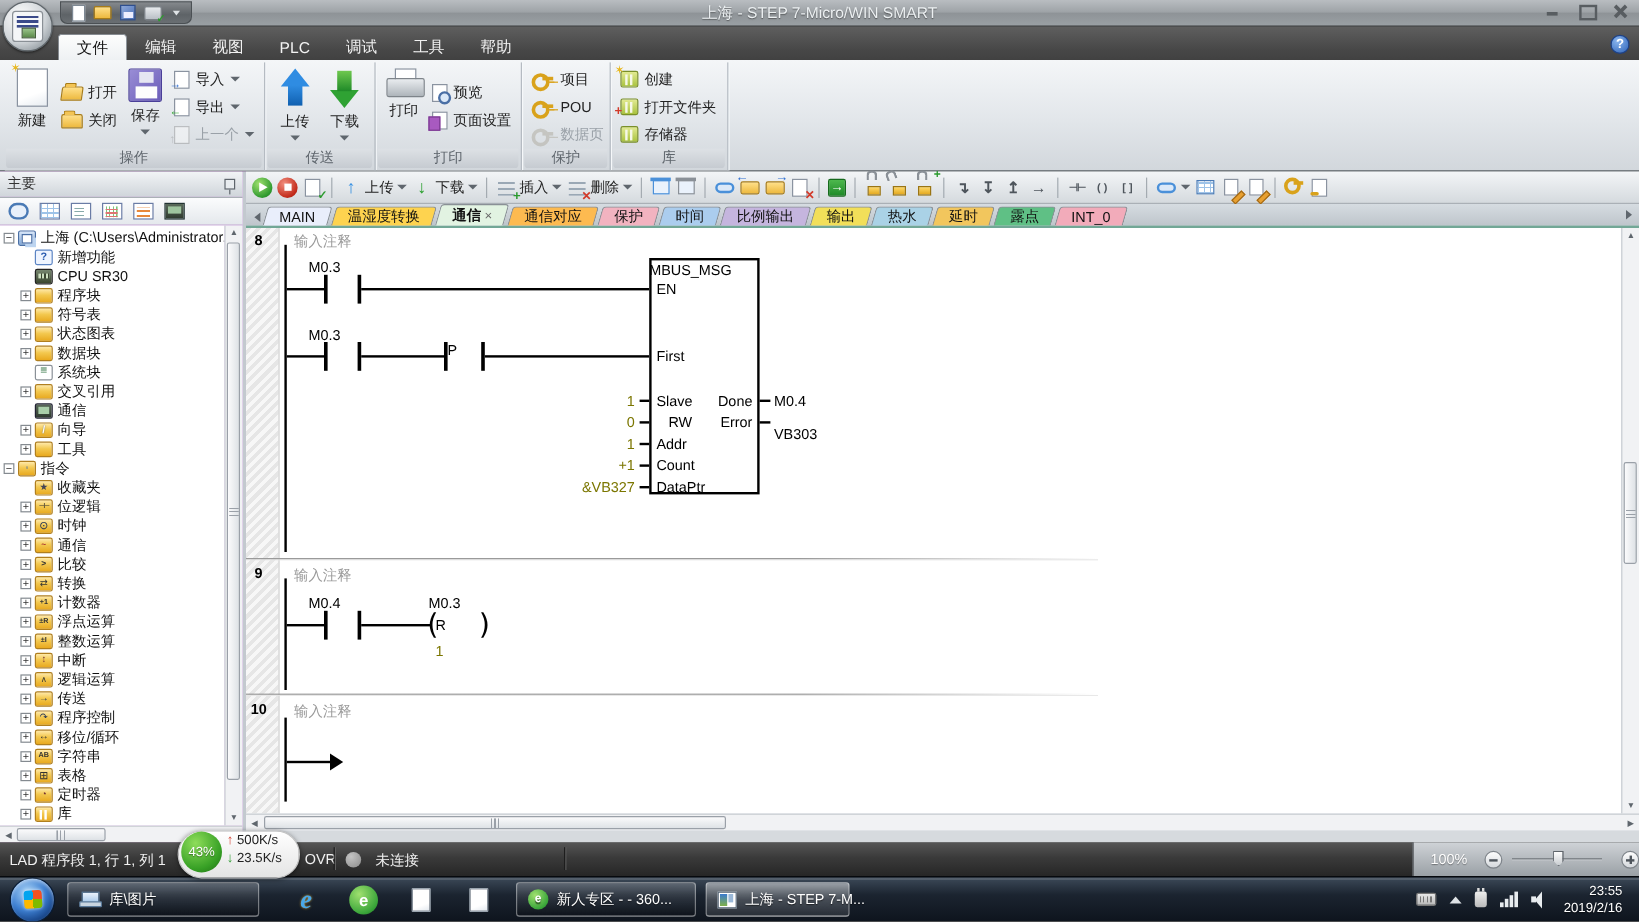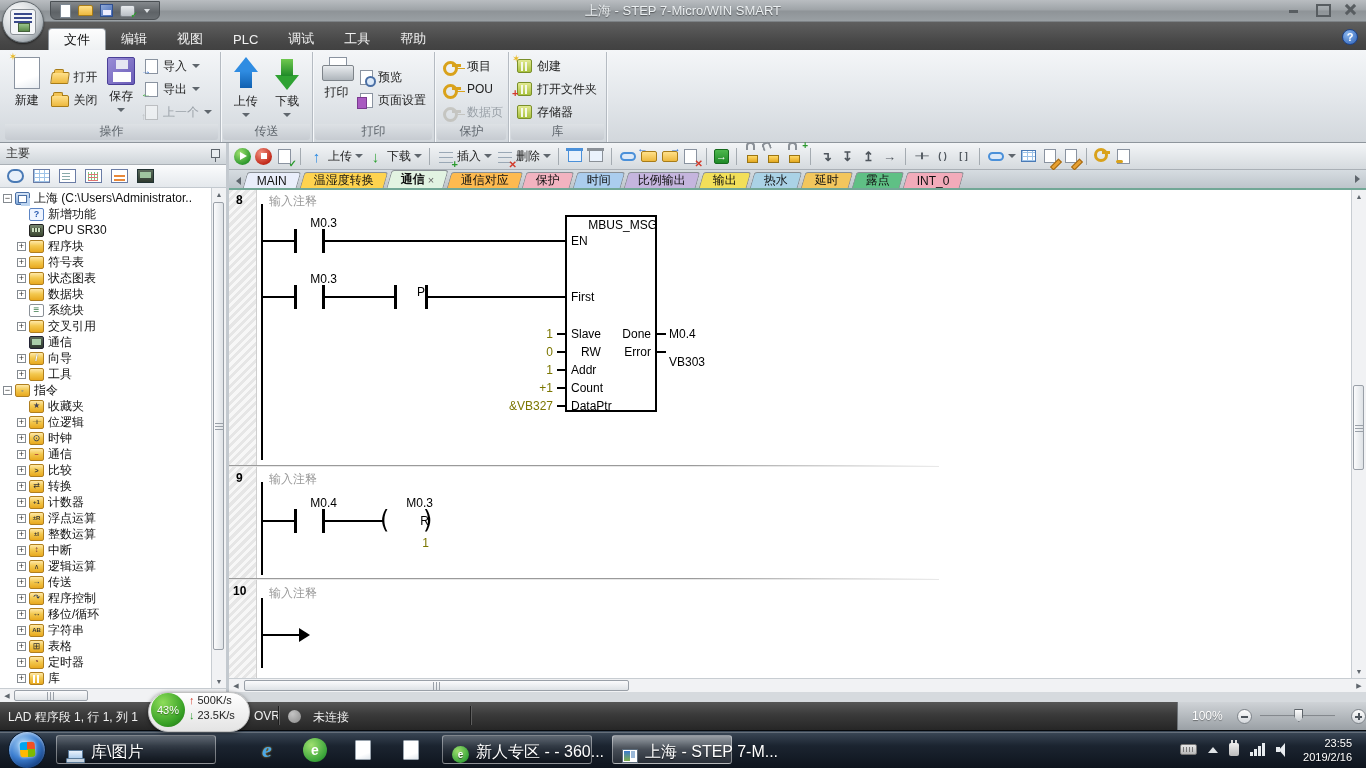--- a/index.html
+++ b/index.html
@@ -79,21 +79,21 @@
   .ic-key { width:19px; height:12px; }
   .ic-key::before { content:""; position:absolute; left:0; top:1px; width:9px; height:9px; border:3px solid #d9a21b; border-radius:50%; }
   .ic-key::after { content:""; position:absolute; left:9px; top:4px; width:9px; height:3px; background:#d9a21b; box-shadow:5px 3px 0 -1px #d9a21b, 2px 3px 0 -1px #d9a21b; }
   .ic-book { width:15px; height:14px; background:linear-gradient(#e2ea92,#a9c23f); border:1px solid #7a8f2a; border-radius:2px; }
   .ic-book::before { content:""; position:absolute; left:3px; top:2px; width:2px; height:9px; background:#f6f8e8; box-shadow:4px 0 0 #f6f8e8; }
   .ic-book-new::after { content:"✶"; position:absolute; left:-6px; top:-7px; color:#e8b821; font-size:10px; }
   .ic-book-open::after { content:"+"; position:absolute; left:-6px; bottom:-4px; color:#d23a2a; font-size:11px; font-weight:bold; }
 
   
   .mainregion { flex:1; display:flex; min-height:0; }
-  .leftpanel { width:229px; flex:none; display:flex; flex-direction:column; border-right:3px solid #c3c9cf; background:#f0abfc; }
+  .leftpanel { width:205px; flex:none; display:flex; flex-direction:column; border-right:3px solid #c3c9cf; background:#f0abfc; }
   .lp-header { height:22px; flex:none; background:linear-gradient(#f2f4f6,#cfd5da); border-bottom:1px solid #aab0b6; display:flex; align-items:center; padding:0 6px; color:#333; font-size:12px; }
   .pin { margin-left:auto; width:9px; height:9px; border:1px solid #5e656c; background:#e8ecef; position:relative; }
   .pin::after { content:""; position:absolute; left:3px; bottom:-5px; width:1px; height:4px; background:#5e656c; }
   .lp-icons { height:23px; flex:none; background:linear-gradient(#fbfcfd,#e4e8ec); border-bottom:1px solid #c3c9cf; display:flex; align-items:center; gap:9px; padding:0 7px; }
   .vi { width:17px; height:14px; position:relative; flex:none; }
   .vi-pill { border:2px solid #4a7ab5; border-radius:7px; background:#e8f0fa; }
   .vi-grid, .vi-doc, .vi-doc2, .vi-list { border:1px solid #6a7ca5; background:#fff; }
   .vi-grid { background-image:repeating-linear-gradient(90deg,#9ec3e8 0 1px,transparent 1px 5px),repeating-linear-gradient(0deg,#9ec3e8 0 1px,transparent 1px 4px); }
   .vi-doc::after { content:""; position:absolute; left:2px; top:2px; right:5px; height:8px; background:repeating-linear-gradient(0deg,#8aa 0 1px,transparent 1px 3px); }
   .vi-doc2::after { content:""; position:absolute; left:2px; top:2px; right:3px; height:9px; background:repeating-linear-gradient(0deg,#d9534f 0 1px,transparent 1px 3px),repeating-linear-gradient(90deg,#5cb85c 0 1px,transparent 1px 3px); opacity:.8; }
@@ -211,21 +211,21 @@
   .etab-close:empty { display:none; }
 
   
   .canvasrow { flex:1; display:flex; min-height:0; }
   .canvas { flex:1; position:relative; background:#fff; overflow:hidden; }
   .netcol { position:absolute; left:0; top:0; bottom:0; width:28px; background:repeating-linear-gradient(135deg,#e6e6e6 0 3px,#f7f7f7 3px 6px); border-right:1px solid #cfcfcf; }
   .lbl { position:absolute; font-size:12px; white-space:nowrap; color:#000; }
   .num { font-weight:bold; z-index:2; }
   .cmt { color:#9a9a9a; }
   .val { color:#7b7600; }
-  .ctr { text-align:right; } .rt { text-align:right; }
+  .ctr { text-align:left; } .rt { text-align:right; }
   .hl { position:absolute; height:2px; background:#000; }
   .vl { position:absolute; width:2px; background:#000; }
   .cbar { position:absolute; width:3px; height:24px; background:#000; }
   .blk { position:absolute; border:2px solid #000; background:#fff; }
   .netsep { position:absolute; left:0; height:1px; background:linear-gradient(to right,#9a9a9a 65%,rgba(154,154,154,0)); box-shadow:0 1px 0 rgba(230,230,230,.9); }
   .paren { position:absolute; font-size:24px; line-height:22px; font-family:"DejaVu Sans",sans-serif; }
   .arrowhead { position:absolute; width:0; height:0; border-left:11px solid #000; border-top:7px solid transparent; border-bottom:7px solid transparent; }
 
   .fillerstrip { height:10px; flex:none; background:#d6dade; }
 
@@ -248,21 +248,21 @@
   .zbtn.plus { margin-left:8px; }
   .zbtn.plus::after { content:""; position:absolute; left:6px; top:3px; width:2px; height:7px; background:#4e555c; }
   .ztrack { flex:1; height:2px; background:linear-gradient(#6e7378,#c8ccd0); margin:0 8px; position:relative; }
   .zthumb { position:absolute; left:46%; top:-6px; width:9px; height:13px; background:linear-gradient(#fdfdfd,#c8ccd0); border:1px solid #5e646a; clip-path:polygon(0 0,100% 0,100% 62%,50% 100%,0 62%); }
 
   
   .taskbar { height:38px; flex:none; background:linear-gradient(#3d4a59,#1b2430 40%,#0e141d); border-top:1px solid #06090d; display:flex; align-items:center; position:relative; }
   .taskbar::before { content:""; position:absolute; left:0; right:0; top:1px; height:1px; background:rgba(255,255,255,.22); }
   .orb { width:38px; height:38px; border-radius:50%; margin:0 10px 0 8px; background:radial-gradient(circle at 38% 32%,#aad4f7,#3d7fd1 45%,#1b4a8f 72%,#0c2546); border:1px solid #091a30; display:flex; align-items:center; justify-content:center; flex:none; box-shadow:inset 0 2px 3px rgba(255,255,255,.5); }
   .orbflag { width:15px; height:15px; border-radius:3px; background:conic-gradient(#f25022 0 25%,#7fba00 0 50%,#ffb900 0 75%,#00a4ef 0); transform:rotate(-4deg); box-shadow:0 0 3px rgba(255,255,255,.8); }
-  .tkbtn { height:29px; border:1px solid rgba(255,255,255,.4); border-radius:3px; background:linear-gradient(rgba(255,255,255,.22),rgba(255,255,255,.07) 50%,rgba(0,0,0,.18)); display:flex; align-items:flex-end; padding:0 9px; gap:7px; font-size:16px; color:#fff; margin-right:20px; flex:none; white-space:nowrap; text-shadow:0 1px 1px rgba(0,0,0,.6); }
+  .tkbtn { height:29px; border:1px solid rgba(255,255,255,.4); border-radius:3px; background:linear-gradient(rgba(255,255,255,.22),rgba(255,255,255,.07) 50%,rgba(0,0,0,.18)); display:flex; align-items:center; padding:0 9px; gap:7px; font-size:12px; color:#fff; margin-right:8px; flex:none; white-space:nowrap; text-shadow:0 1px 1px rgba(0,0,0,.6); }
   .tkbtn.active { background:linear-gradient(rgba(255,255,255,.5),rgba(255,255,255,.2) 50%,rgba(255,255,255,.1)); }
   .tk-laptop { width:18px; height:13px; position:relative; flex:none; }
   .tk-laptop::before { content:""; position:absolute; left:2px; top:0; width:13px; height:9px; background:linear-gradient(#eaf2fc,#9ec3e8); border:1px solid #5a7a9a; }
   .tk-laptop::after { content:""; position:absolute; left:0; bottom:0; width:17px; height:3px; background:#c8d4e0; border:1px solid #5a7a9a; border-radius:1px; }
   .tk-gap { width:14px; flex:none; }
   .tk-ico { width:34px; display:flex; align-items:center; justify-content:center; flex:none; }
   .ie-e { font-size:22px; font-weight:bold; font-style:italic; color:#49a8ea; font-family:"Liberation Serif",serif; text-shadow:0 0 2px rgba(255,200,60,.8); }
   .g360 { width:24px; height:24px; border-radius:50%; background:radial-gradient(circle at 35% 30%,#9fe06f,#3aa53a 70%,#1d6b1d); color:#fff; font-size:14px; font-weight:bold; display:flex; align-items:center; justify-content:center; }
   .g360::after { content:"e"; }
   .tk-doc { width:16px; height:20px; background:linear-gradient(160deg,#ffffff 70%,#e2e8ee); border:1px solid #9aa4ae; border-radius:1px; }

